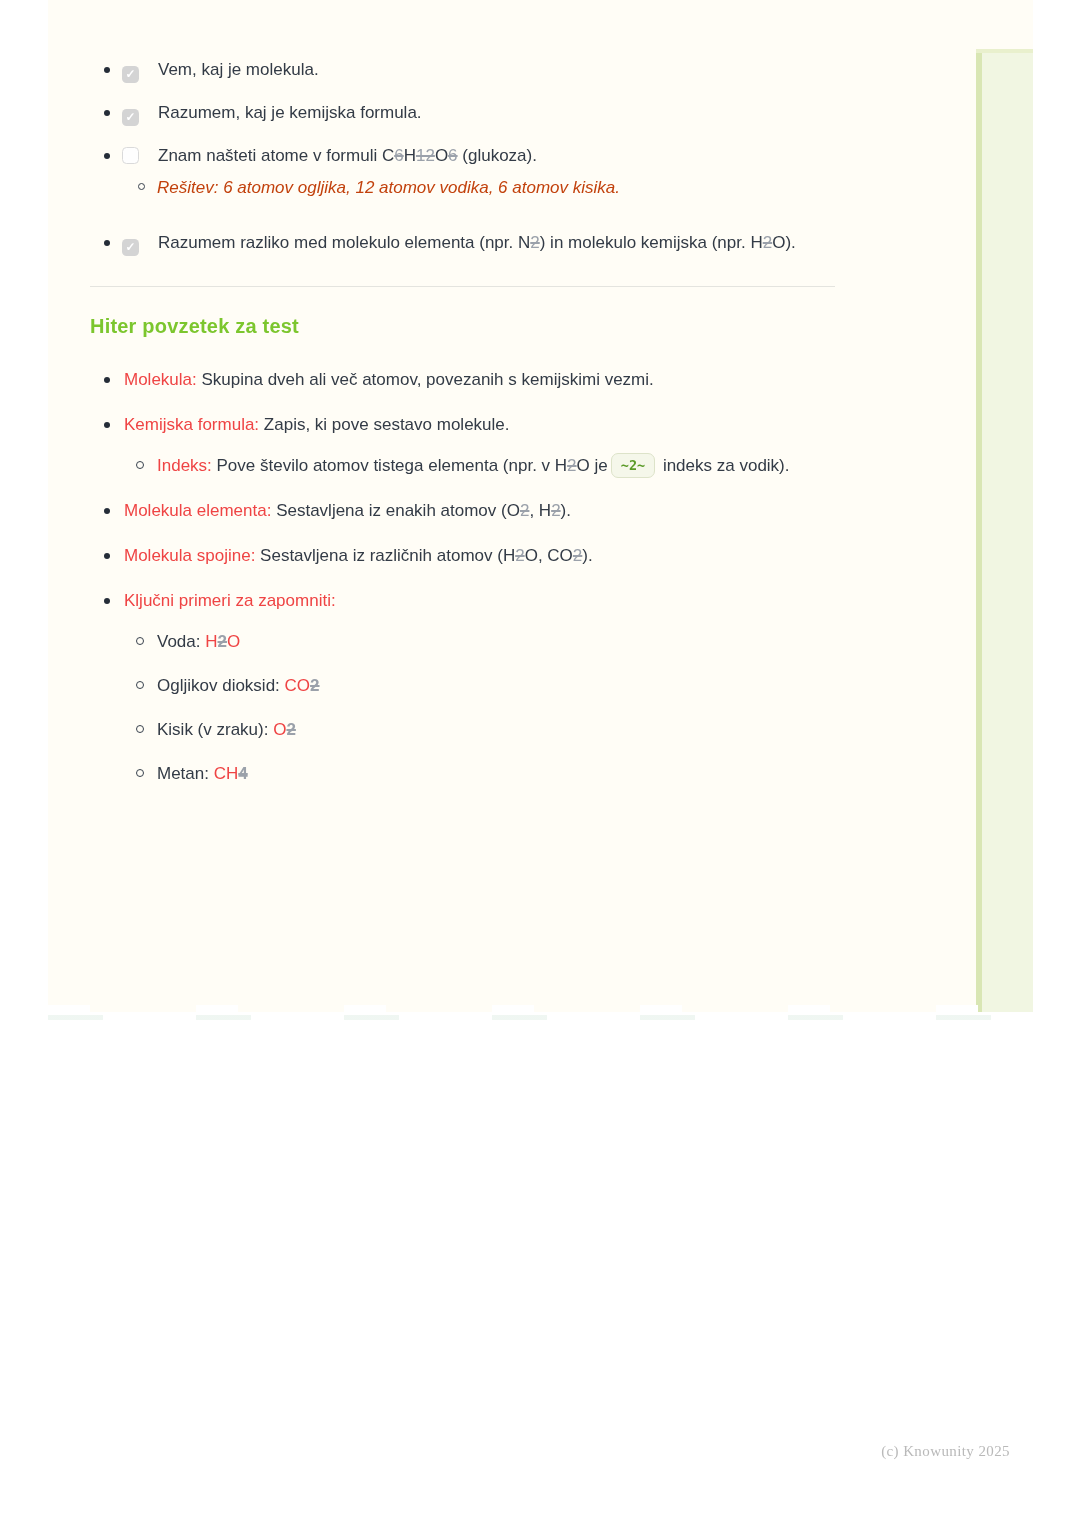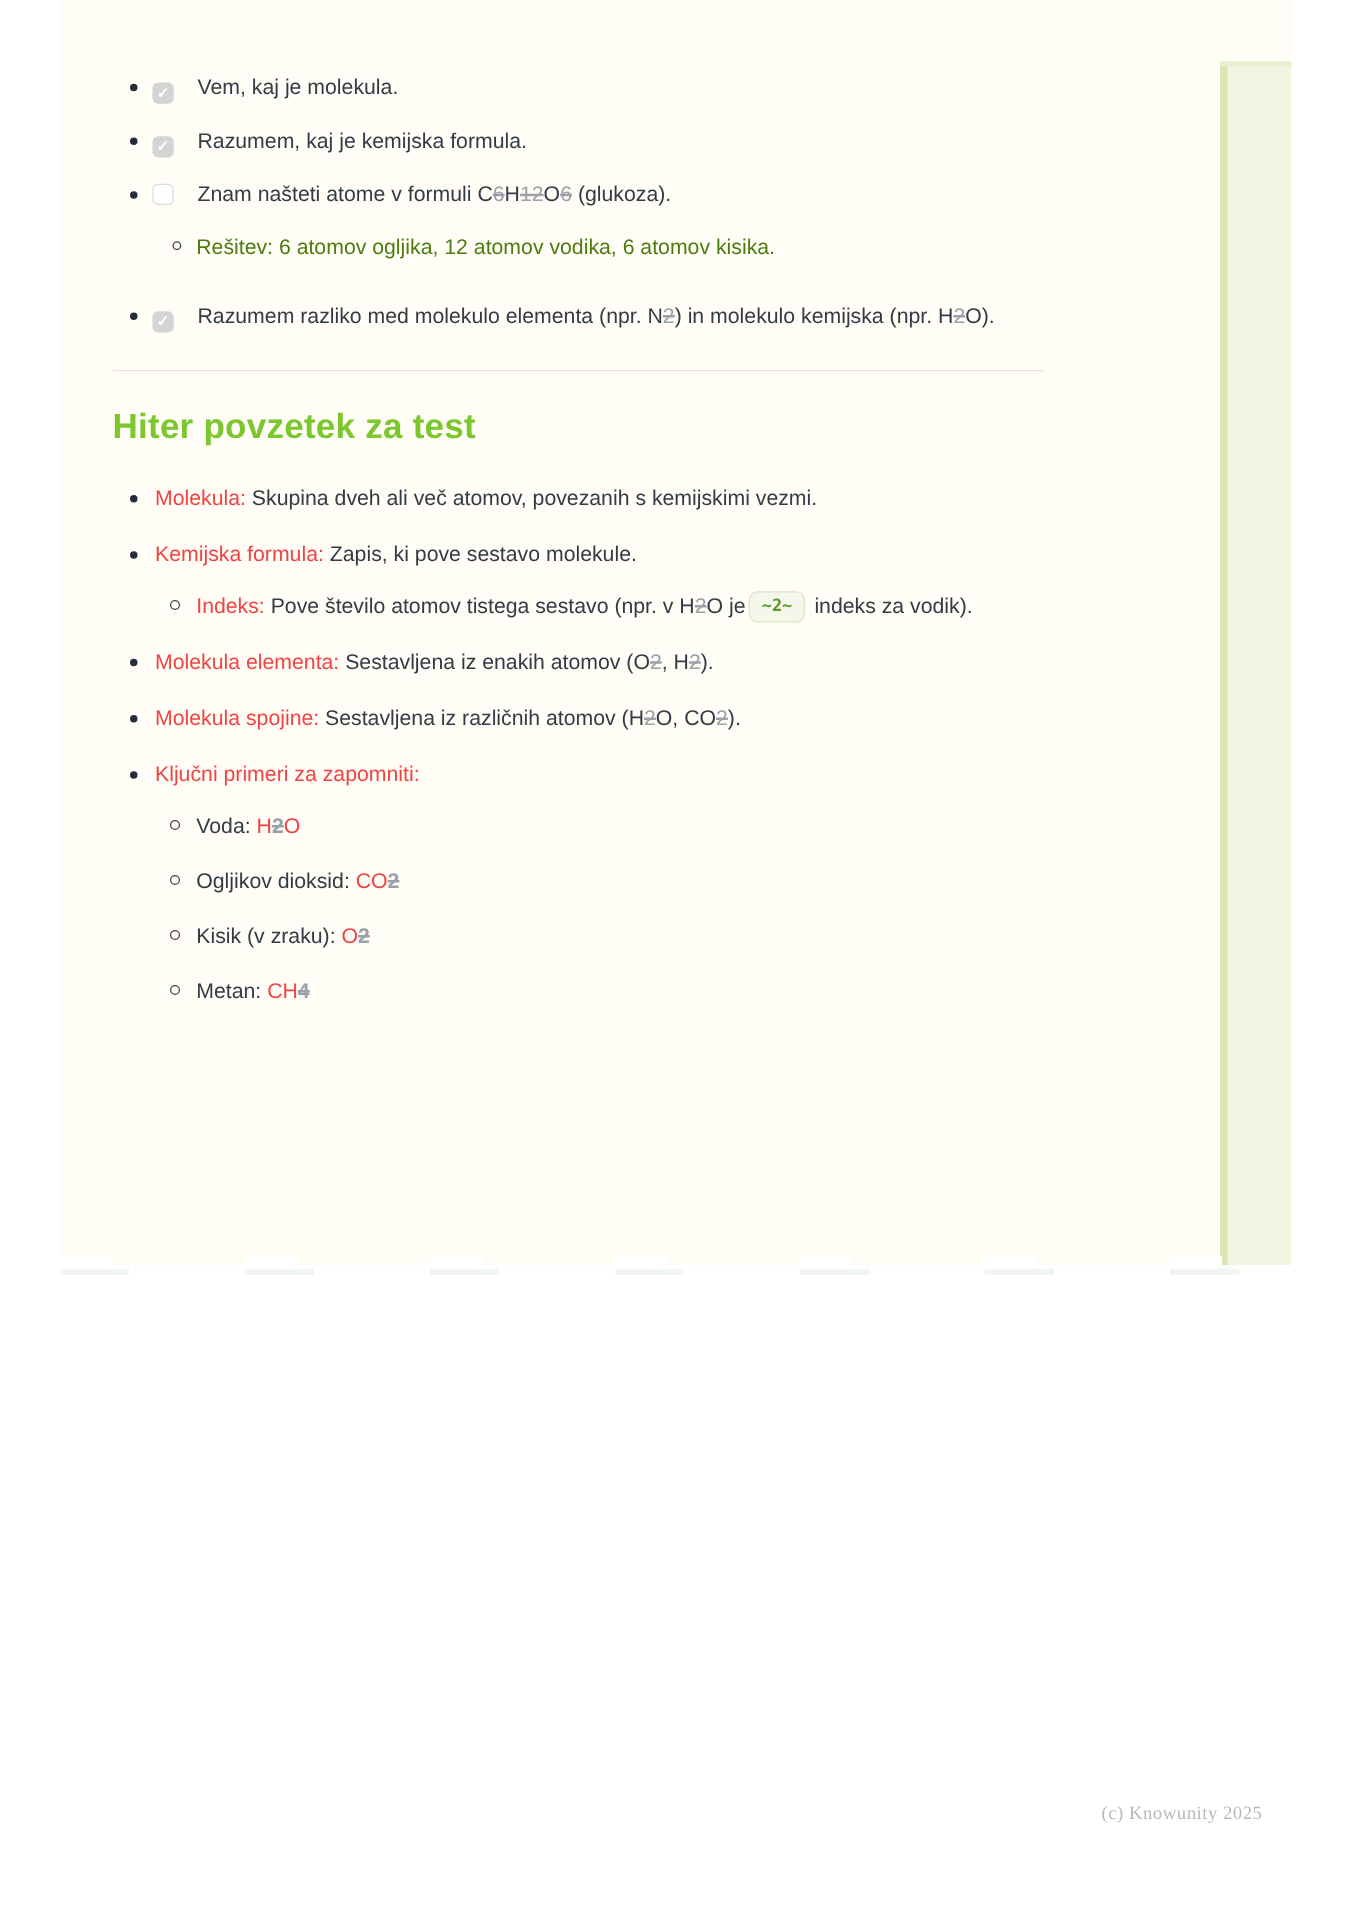--- a/index.html
+++ b/index.html
@@ -58,31 +58,31 @@
   .checkbox{
     display:inline-flex;align-items:center;justify-content:center;
     box-sizing:border-box;width:17px;height:17px;border-radius:4.5px;
     vertical-align:-3px;margin-right:19px;
   }
   .checkbox.checked{background:#d4d4d4;}
   .checkbox.unchecked{background:#fefefe;border:1.5px solid #dadada;}
   .check{color:#ffffff;font-size:12px;font-weight:700;line-height:1;}
 
   .solution{
-    position:relative;padding-left:35px;margin-top:16px;color:#4d7c0f;
+    position:relative;padding-left:35px;margin-top:6px;font-style:italic;color:#c2410c;
   }
   .solution::before{
     content:"";position:absolute;left:16px;top:8px;width:7px;height:7px;
     box-sizing:border-box;border:1.5px solid #39424e;border-radius:50%;
   }
 
   .divider{border:none;border-top:1.5px solid #e4e4df;margin:30px 0 0;width:100%;}
 
   .heading{
-    font-size:28px;font-weight:700;color:var(--accent-green);
+    font-size:20px;font-weight:700;color:var(--accent-green);
     margin:28px 0 29px;letter-spacing:.2px;
   }
 
   .summary>li{
     position:relative;padding-left:34px;margin-bottom:19px;
     font-size:17px;line-height:26px;
   }
   .summary>li::before{
     content:"";position:absolute;left:14px;top:10px;width:6px;height:6px;
     border-radius:50%;background:#252d38;
@@ -125,21 +125,21 @@
         <li><span class="checkbox unchecked"></span><span><span>Znam našteti atome v formuli C</span><span class="sub">6</span><span>H</span><span class="sub">12</span><span>O</span><span class="sub">6</span><span> (glukoza).</span></span><div class="solution"><span>Rešitev: 6 atomov ogljika, 12 atomov vodika, 6 atomov kisika.</span></div></li>
         <li><span class="checkbox checked">
             <span class="check">✓</span>
           </span><span><span>Razumem razliko med molekulo elementa (npr. N</span><span class="sub">2</span><span>) in molekulo kemijska (npr. H</span><span class="sub">2</span><span>O).</span></span></li>
       </ul>
     <hr class="divider">
     <h1 class="heading">Hiter povzetek za test</h1>
     <ul class="summary">
         <li><span><span class="b">Molekula:</span><span> Skupina dveh ali več atomov, povezanih s kemijskimi vezmi.</span></span></li>
         <li><span><span class="b">Kemijska formula:</span><span> Zapis, ki pove sestavo molekule.</span></span><ul class="sublist">
-            <li><span class="b">Indeks:</span><span> Pove število atomov tistega sestavo (npr. v H</span><span class="sub">2</span><span>O je</span><span class="code">~2~</span><span> indeks za vodik).</span></li>
+            <li><span class="b">Indeks:</span><span> Pove število atomov tistega elementa (npr. v H</span><span class="sub">2</span><span>O je</span><span class="code">~2~</span><span> indeks za vodik).</span></li>
           </ul></li>
         <li><span><span class="b">Molekula elementa:</span><span> Sestavljena iz enakih atomov (O</span><span class="sub">2</span><span>, H</span><span class="sub">2</span><span>).</span></span></li>
         <li><span><span class="b">Molekula spojine:</span><span> Sestavljena iz različnih atomov (H</span><span class="sub">2</span><span>O, CO</span><span class="sub">2</span><span>).</span></span></li>
         <li><span><span class="b">Ključni primeri za zapomniti:</span></span><ul class="sublist">
             <li><span>Voda: </span><span class="b">H</span><span class="sub b">2</span><span class="b">O</span></li>
             <li><span>Ogljikov dioksid: </span><span class="b">CO</span><span class="sub b">2</span></li>
             <li><span>Kisik (v zraku): </span><span class="b">O</span><span class="sub b">2</span></li>
             <li><span>Metan: </span><span class="b">CH</span><span class="sub b">4</span></li>
           </ul></li>
       </ul>

